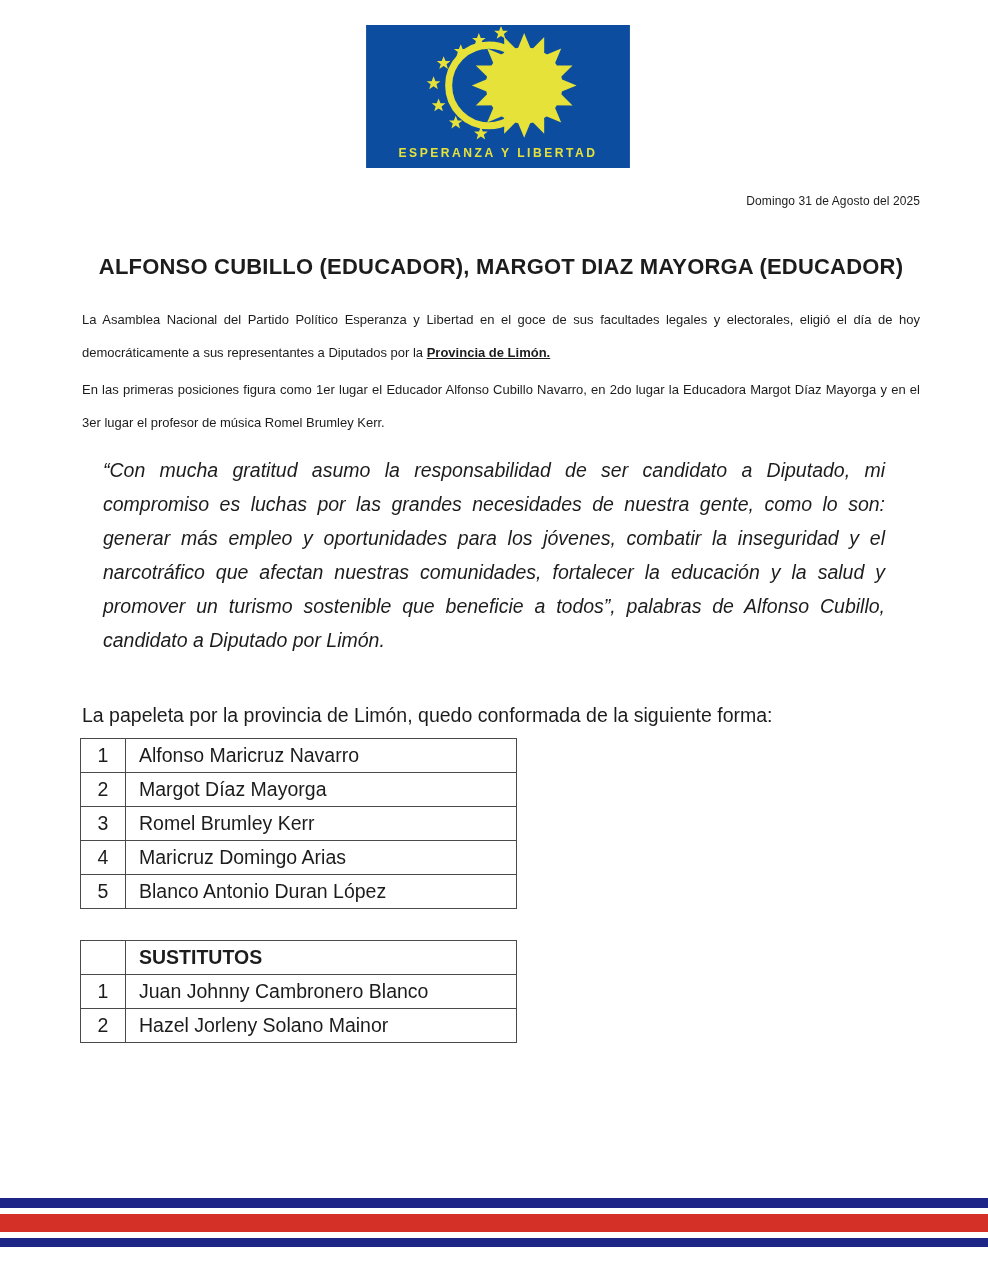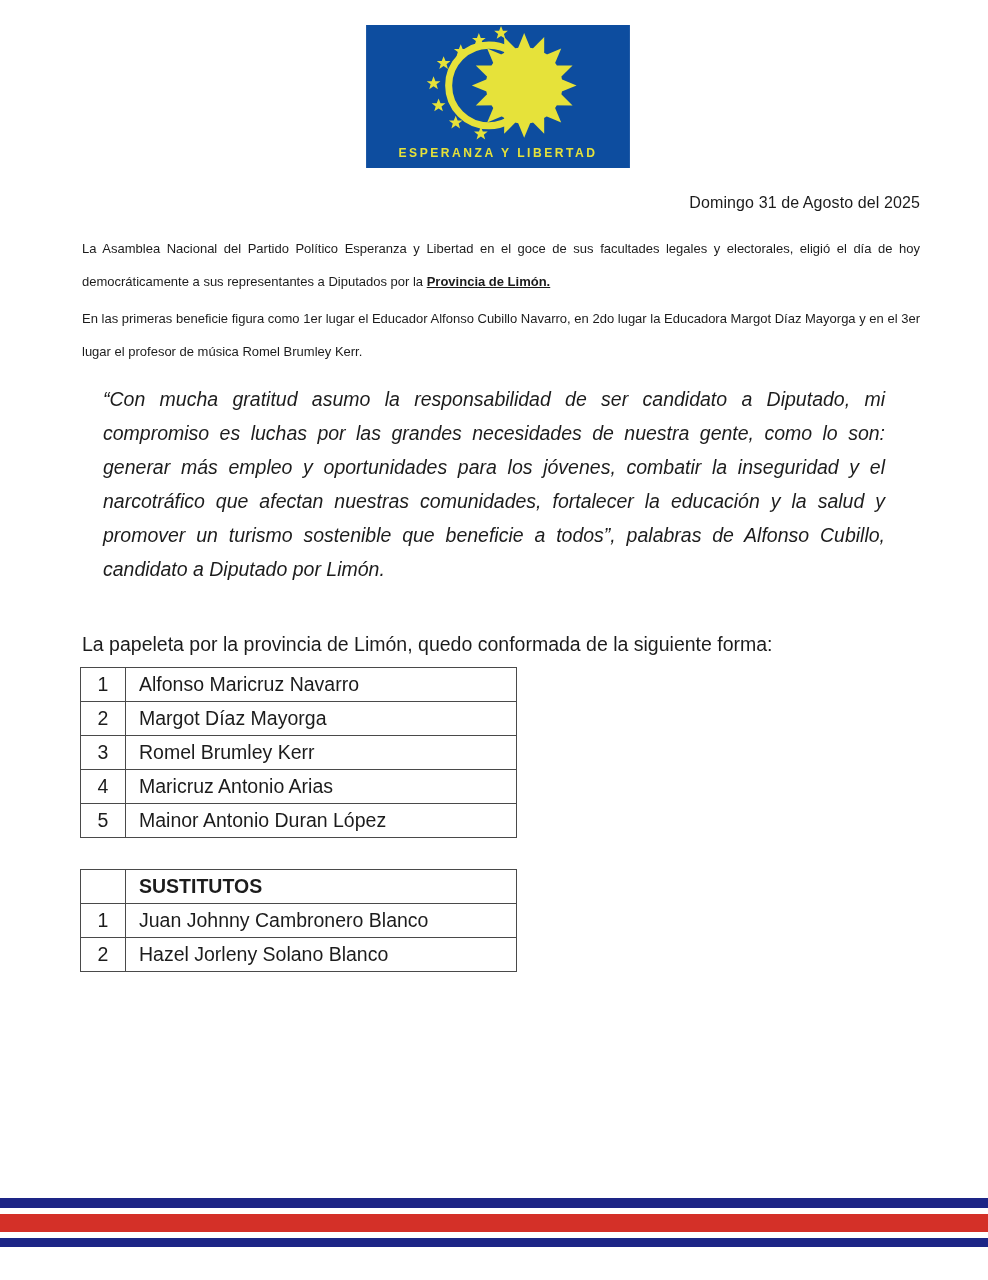--- a/index.html
+++ b/index.html
@@ -11,21 +11,21 @@
   }
   .page { position:absolute; inset:0; background:#ffffff; }
 
   
   .logo-wrap { position:absolute; top:25px; left:4px; width:100%; display:flex; justify-content:center; }
   .logo-svg { width:264px; height:143px; display:block; }
 
   
   .content { position:absolute; left:82px; top:168px; width:838px; }
 
-  .date-line { margin-top:26px; font-size:16px; text-align:right; letter-spacing:0.1px; }
+  .date-line { margin-top:26px; font-size:12px; text-align:right; letter-spacing:0.1px; }
 
   .doc-title {
     margin-top:42px; font-size:22px; font-weight:bold; text-align:center;
     line-height:33px; letter-spacing:0.2px;
   }
 
   .body-text { margin-top:20px; }
   .para { font-size:13px; line-height:33px; text-align:justify; margin-bottom:4px; }
   .emph { font-weight:bold; text-decoration:underline; }
 
@@ -134,25 +134,26 @@
         <use href="#star" x="114" y="108"></use>
       </g>
       <text x="131" y="131" text-anchor="middle" font-family="Liberation Sans, sans-serif" font-size="12" font-weight="bold" letter-spacing="2.5" fill="#e6e23a">ESPERANZA Y LIBERTAD</text>
     </svg>
   </div>
 
   <div class="content">
 
     <div class="date-line">Domingo 31 de Agosto del 2025</div>
 
+    <h1 class="doc-title">ALFONSO CUBILLO (EDUCADOR), MARGOT DIAZ MAYORGA (EDUCADOR)</h1>
 
     <div class="body-text">
       <p class="para"><span>La Asamblea Nacional del Partido Político Esperanza y Libertad en el goce de sus facultades legales y electorales, eligió el día de hoy democráticamente a sus representantes a Diputados por la </span><span class="emph">Provincia de Limón.</span></p>
 
-      <p class="para">En las primeras beneficie figura como 1er lugar el Educador Alfonso Cubillo Navarro, en 2do lugar la Educadora Margot Díaz Mayorga y en el 3er lugar el profesor de música Romel Brumley Kerr.</p>
+      <p class="para">En las primeras posiciones figura como 1er lugar el Educador Alfonso Cubillo Navarro, en 2do lugar la Educadora Margot Díaz Mayorga y en el 3er lugar el profesor de música Romel Brumley Kerr.</p>
 
       <p class="quote">“Con mucha gratitud asumo la responsabilidad de ser candidato a Diputado, mi compromiso es luchas por las grandes necesidades de nuestra gente, como lo son: generar más empleo y oportunidades para los jóvenes, combatir la inseguridad y el narcotráfico que afectan nuestras comunidades, fortalecer la educación y la salud y promover un turismo sostenible que beneficie a todos”, palabras de Alfonso Cubillo, candidato a Diputado por Limón.</p>
 
       <p class="papeleta-intro">La papeleta por la provincia de Limón, quedo conformada de la siguiente forma:</p>
     </div>
 
     <table class="doc-table">
       <tbody>
         <tr>
           <td class="num">1</td>
@@ -161,42 +162,42 @@
         <tr>
           <td class="num">2</td>
           <td class="name">Margot Díaz Mayorga</td>
         </tr>
         <tr>
           <td class="num">3</td>
           <td class="name">Romel Brumley Kerr</td>
         </tr>
         <tr>
           <td class="num">4</td>
-          <td class="name">Maricruz Antonio Arias</td>
+          <td class="name">Maricruz Domingo Arias</td>
         </tr>
         <tr>
           <td class="num">5</td>
-          <td class="name">Mainor Antonio Duran López</td>
+          <td class="name">Blanco Antonio Duran López</td>
         </tr>
       </tbody>
     </table>
 
     <table class="doc-table sub">
       <tbody>
         <tr>
           <td class="num"></td>
           <td class="hdr">SUSTITUTOS</td>
         </tr>
         <tr>
           <td class="num">1</td>
           <td class="name">Juan Johnny Cambronero Blanco</td>
         </tr>
         <tr>
           <td class="num">2</td>
-          <td class="name">Hazel Jorleny Solano Blanco</td>
+          <td class="name">Hazel Jorleny Solano Mainor</td>
         </tr>
       </tbody>
     </table>
 
   </div>
 
   <div class="stripe stripe-blue-top" style="background: rgb(29, 37, 134);"></div>
   <div class="stripe stripe-red" style="background: rgb(212, 48, 40);"></div>
   <div class="stripe stripe-blue-bottom" style="background: rgb(29, 37, 134);"></div>
 

